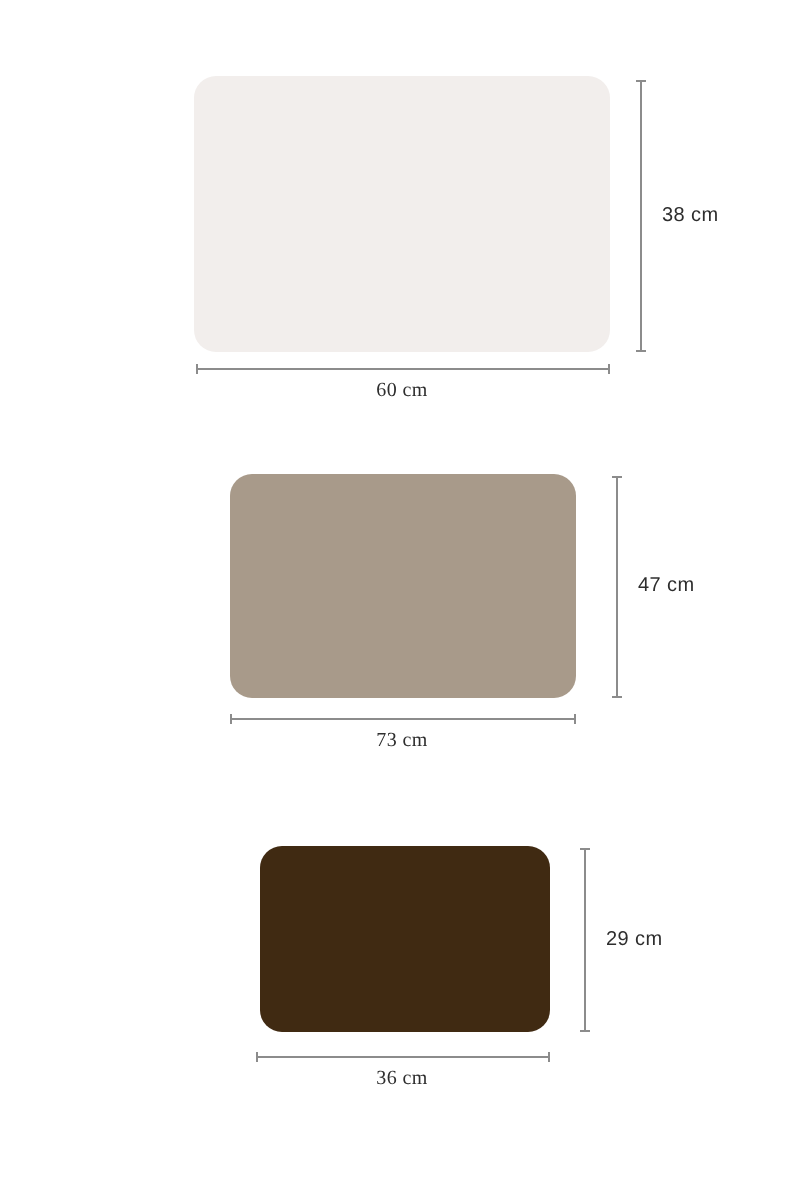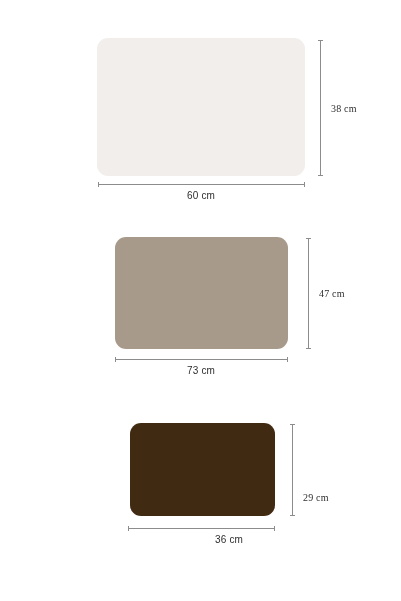--- a/index.html
+++ b/index.html
@@ -66,25 +66,25 @@
     position: absolute;
     font-family: "Liberation Sans", sans-serif;
     font-size: 10px;
     color: #2e2e2e;
     letter-spacing: 0.2px;
     white-space: nowrap;
   }
   .dim-label-v {
     
     transform: translateY(-50%);
-    font-family: Liberation Serif, serif;
   }
   .dim-label-h {
     
     transform: translateX(-50%);
+    font-family: Liberation Serif, serif;
   }
 </style>
 </head>
 <body>
 
 <div id="canvas">
 
   <div class="swatch" style="left: 97px; top: 38px; width: 208px; height: 138px; background: rgb(242, 238, 236);"></div>
 
   <div class="dim-line-v" style="left: 320px; top: 40px; height: 136px; background: rgb(140, 140, 140);"></div>
@@ -102,19 +102,19 @@
   <div class="dim-label dim-label-v" style="left: 319px; top: 293px; color: rgb(46, 46, 46);">47 cm</div>
 
   <div class="dim-line-h" style="left: 115px; top: 359px; width: 173px; background: rgb(140, 140, 140);"></div>
 
   <div class="dim-label dim-label-h" style="left: 201px; top: 365px; color: rgb(46, 46, 46);">73 cm</div>
 
   <div class="swatch" style="left: 130px; top: 423px; width: 145px; height: 93px; background: rgb(64, 42, 18);"></div>
 
   <div class="dim-line-v" style="left: 292px; top: 424px; height: 92px; background: rgb(140, 140, 140);"></div>
 
-  <div class="dim-label dim-label-v" style="left: 303px; top: 497px; color: rgb(46, 46, 46);">29 cm</div>
+  <div class="dim-label dim-label-v" style="left: 303px; top: 470px; color: rgb(46, 46, 46);">29 cm</div>
 
   <div class="dim-line-h" style="left: 128px; top: 528px; width: 147px; background: rgb(140, 140, 140);"></div>
 
-  <div class="dim-label dim-label-h" style="left: 201px; top: 534px; color: rgb(46, 46, 46); margin-left: 28px;">36 cm</div>
+  <div class="dim-label dim-label-h" style="left: 201px; top: 534px; color: rgb(46, 46, 46);">36 cm</div>
 
 </div>
 
 </body></html>

